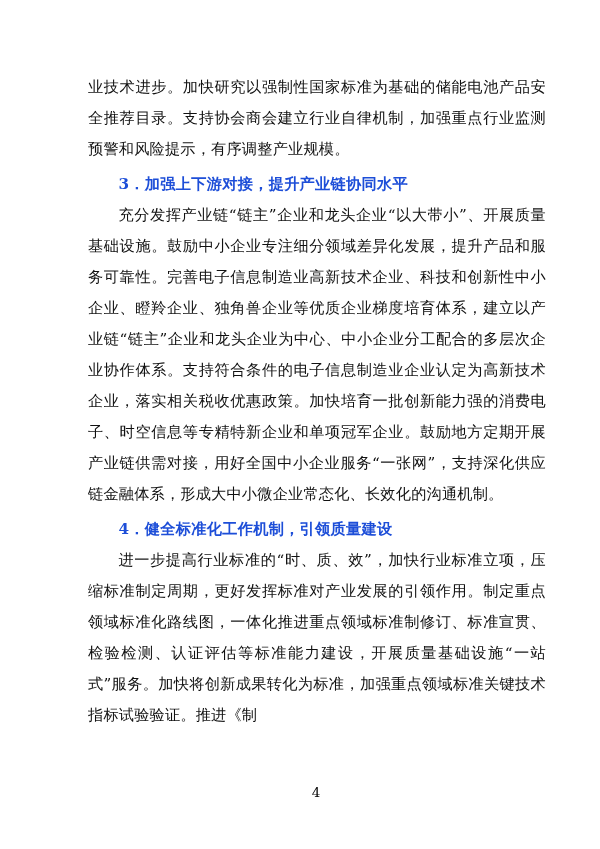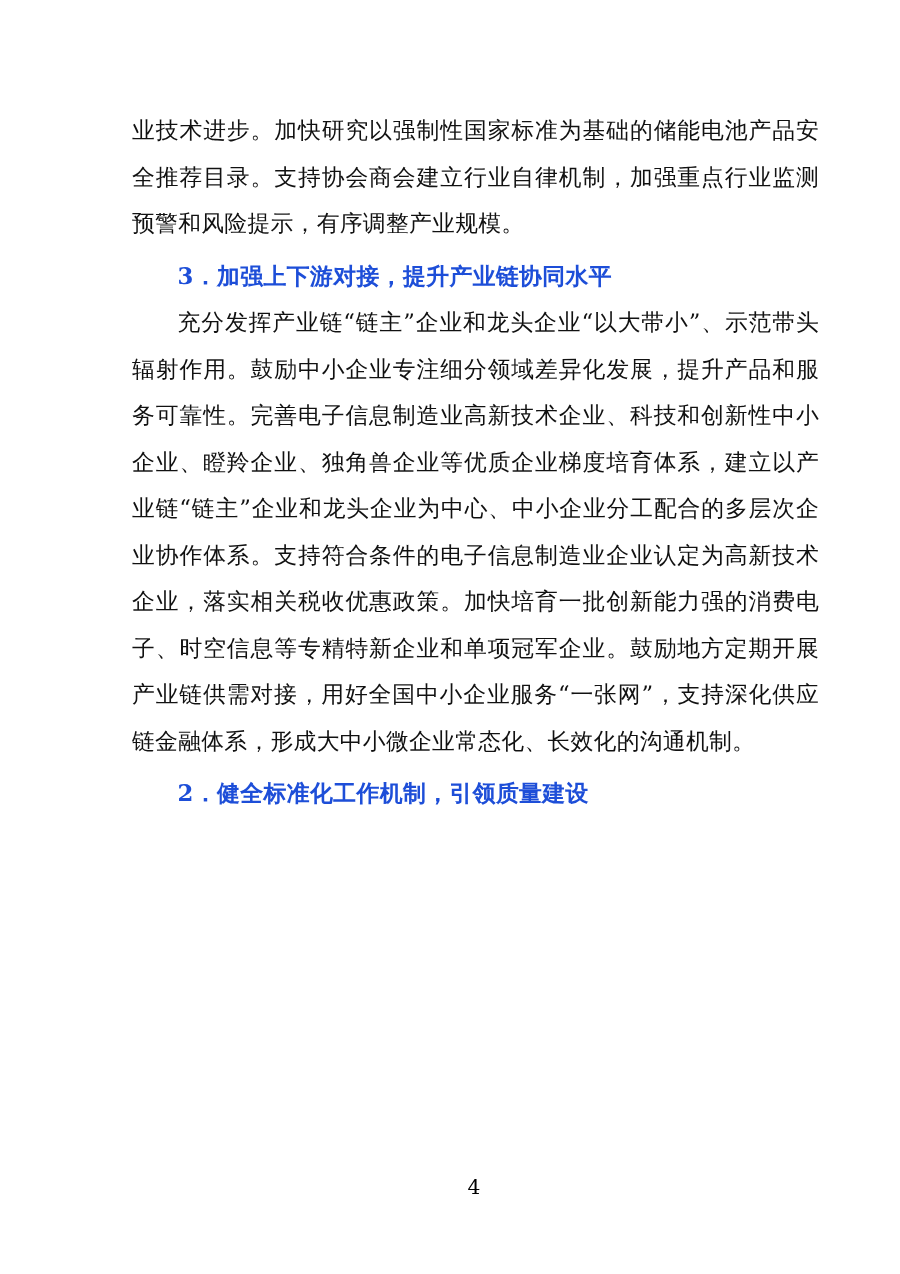--- a/index.html
+++ b/index.html
@@ -67,23 +67,24 @@
 
 <div class="page">
   <div class="content">
 
     <p class="body-para">业技术进步。加快研究以强制性国家标准为基础的储能电池产品安全推荐目录。支持协会商会建立行业自律机制，加强重点行业监测预警和风险提示，有序调整产业规模。</p>
 
     <div class="spacer-sm"></div>
 
     <h2 class="section-heading">3．加强上下游对接，提升产业链协同水平</h2>
 
-    <p class="body-para indent">充分发挥产业链“链主”企业和龙头企业“以大带小”、示范带头辐射作用。鼓励中小企业专注细分领域差异化发展，提升产品和服务可靠性。完善电子信息制造业高新技术企业、科技和创新性中小企业、瞪羚企业、独角兽企业等优质企业梯度培育体系，建立以产业链“链主”企业和龙头企业为中心、中小企业分工配合的多层次企业协作体系。支持符合条件的电子信息制造业企业认定为高新技术企业，落实相关税收优惠政策。加快培育一批创新能力强的消费电子、时空信息等专精特新企业和单项冠军企业。鼓励地方定期开展产业链供需对接，用好全国中小企业服务“一张网”，支持深化供应链金融体系，形成大中小微企业常态化、长效化的沟通机制。</p>
+    <p class="body-para indent">充分发挥产业链“链主”企业和龙头企业“以大带小”、开展质量基础设施。鼓励中小企业专注细分领域差异化发展，提升产品和服务可靠性。完善电子信息制造业高新技术企业、科技和创新性中小企业、瞪羚企业、独角兽企业等优质企业梯度培育体系，建立以产业链“链主”企业和龙头企业为中心、中小企业分工配合的多层次企业协作体系。支持符合条件的电子信息制造业企业认定为高新技术企业，落实相关税收优惠政策。加快培育一批创新能力强的消费电子、时空信息等专精特新企业和单项冠军企业。鼓励地方定期开展产业链供需对接，用好全国中小企业服务“一张网”，支持深化供应链金融体系，形成大中小微企业常态化、长效化的沟通机制。</p>
 
     <div class="spacer-sm"></div>
 
-    <h2 class="section-heading">2．健全标准化工作机制，引领质量建设</h2>
+    <h2 class="section-heading">4．健全标准化工作机制，引领质量建设</h2>
 
+    <p class="body-para indent">进一步提高行业标准的“时、质、效”，加快行业标准立项，压缩标准制定周期，更好发挥标准对产业发展的引领作用。制定重点领域标准化路线图，一体化推进重点领域标准制修订、标准宣贯、检验检测、认证评估等标准能力建设，开展质量基础设施“一站式”服务。加快将创新成果转化为标准，加强重点领域标准关键技术指标试验验证。推进《制</p>
 
   </div>
 
   <div class="page-number">4</div>
 </div>
 
 </body></html>

